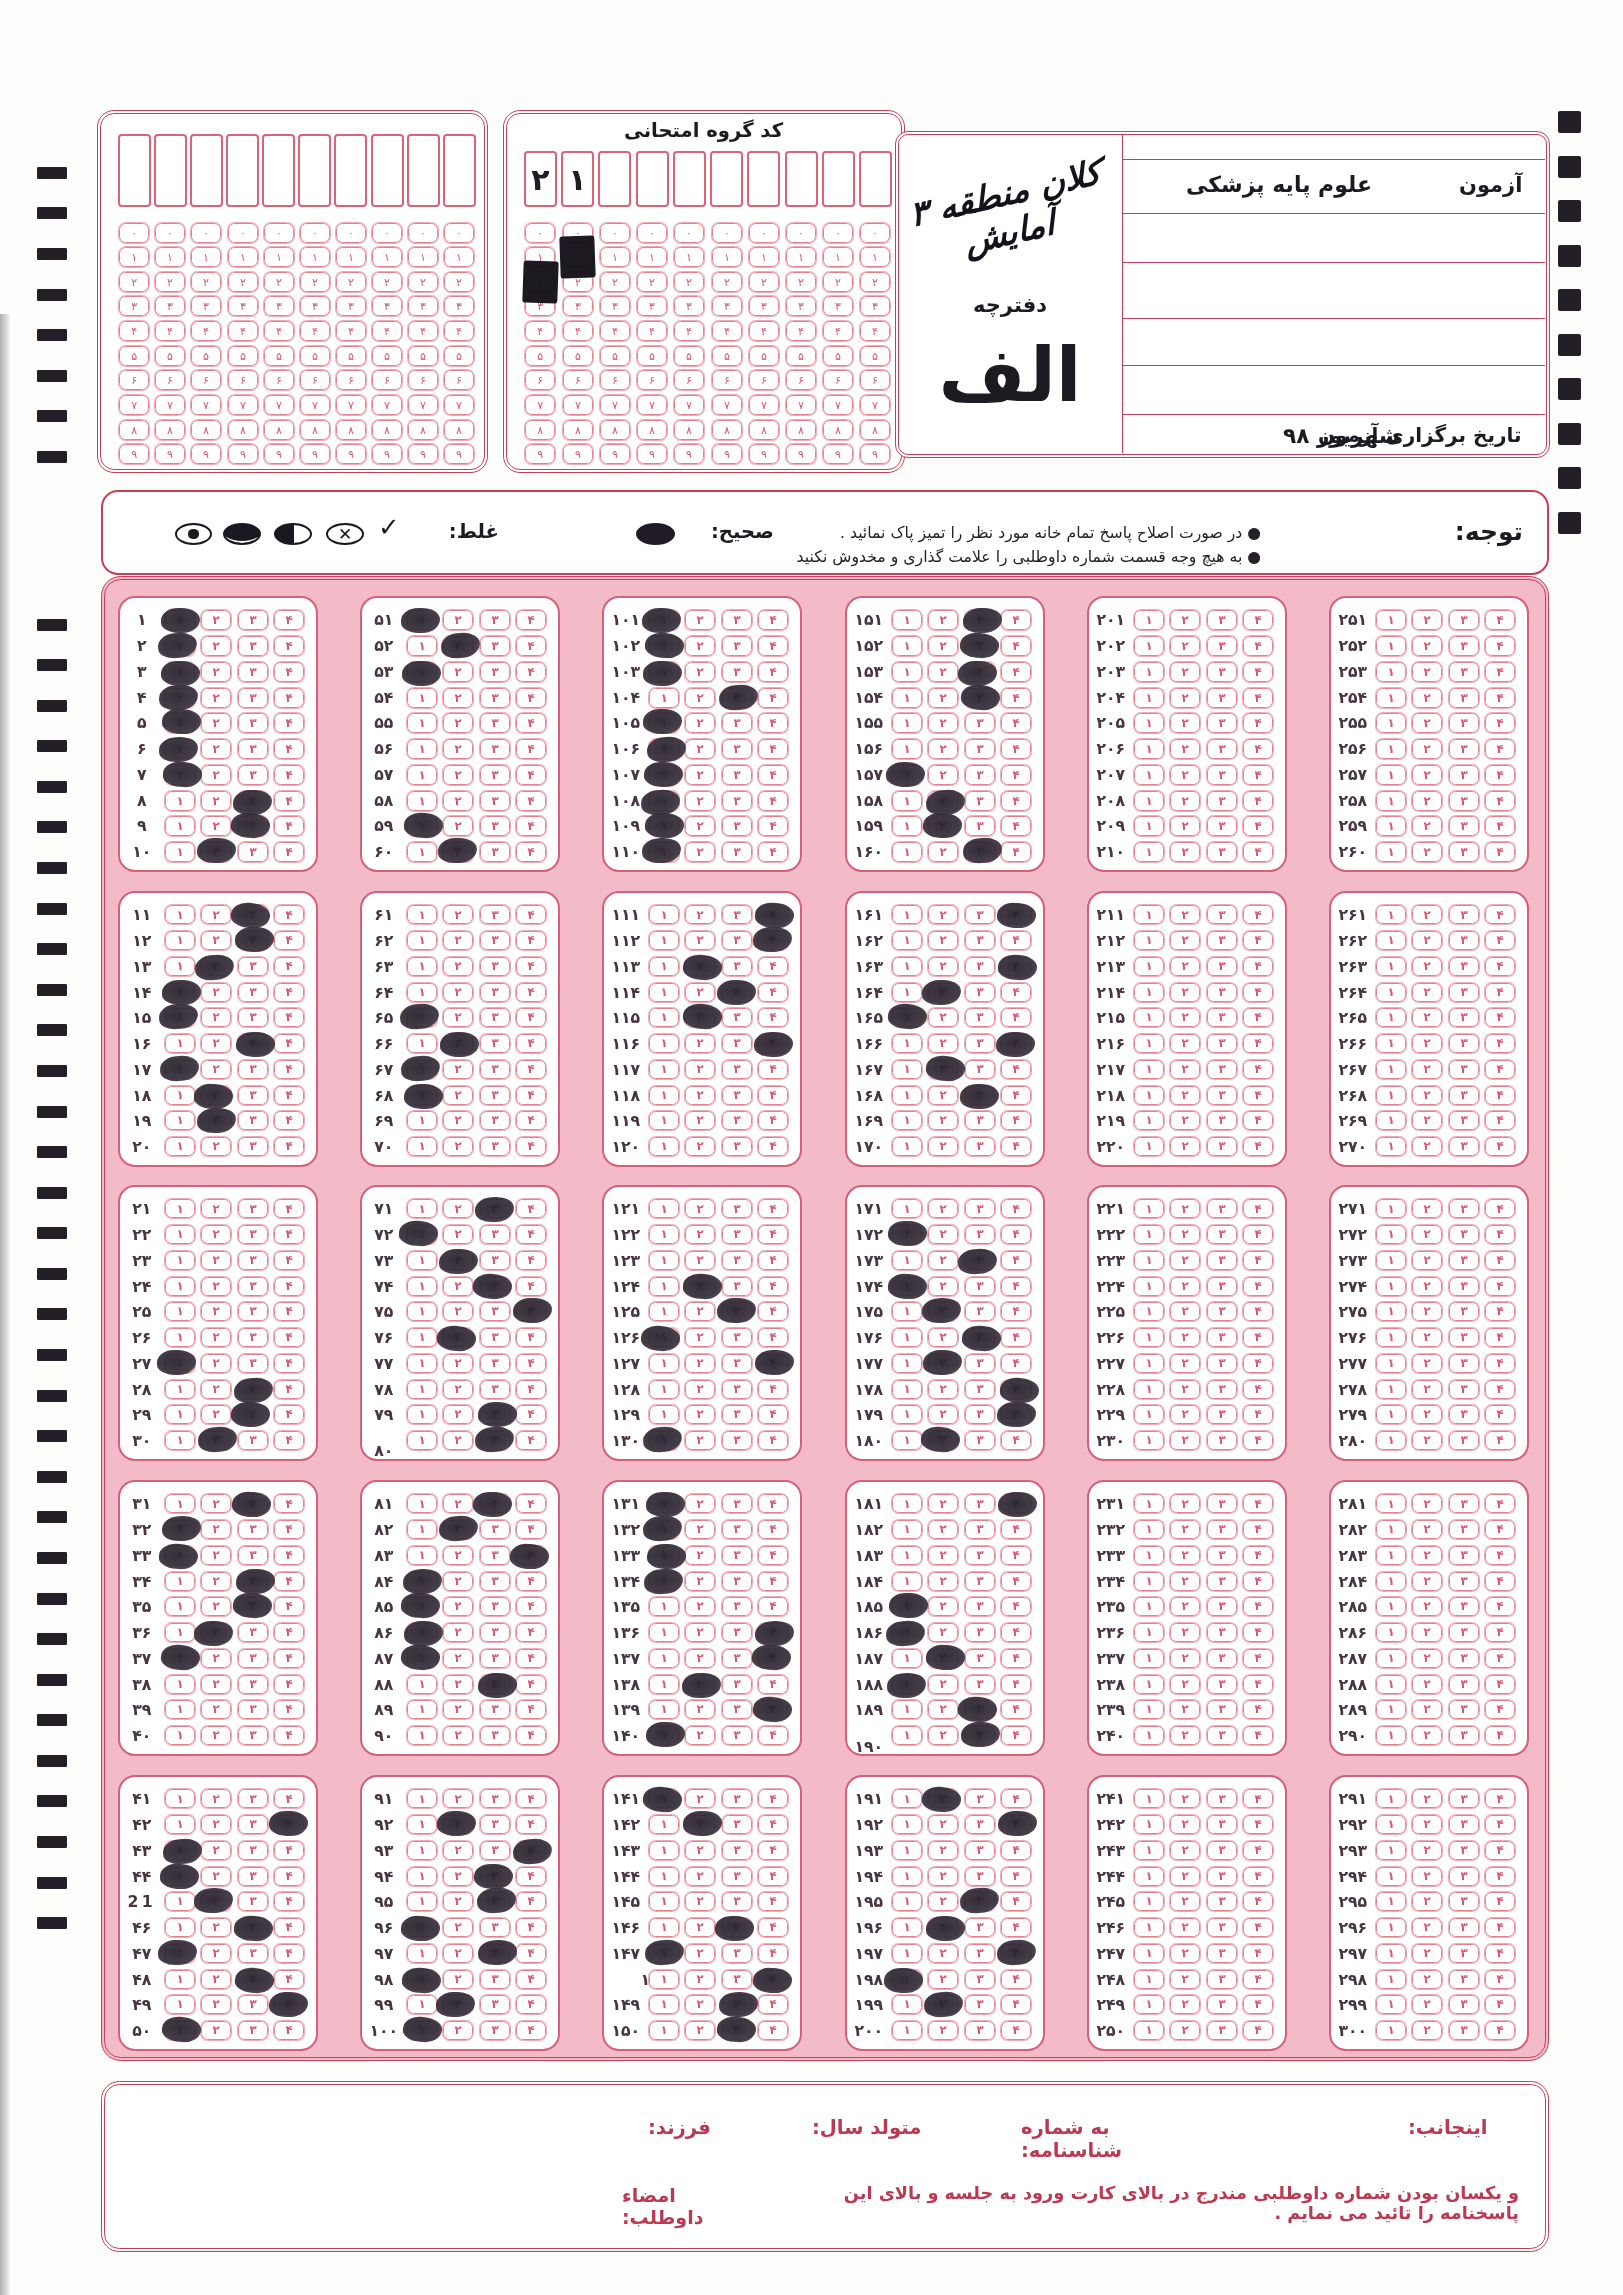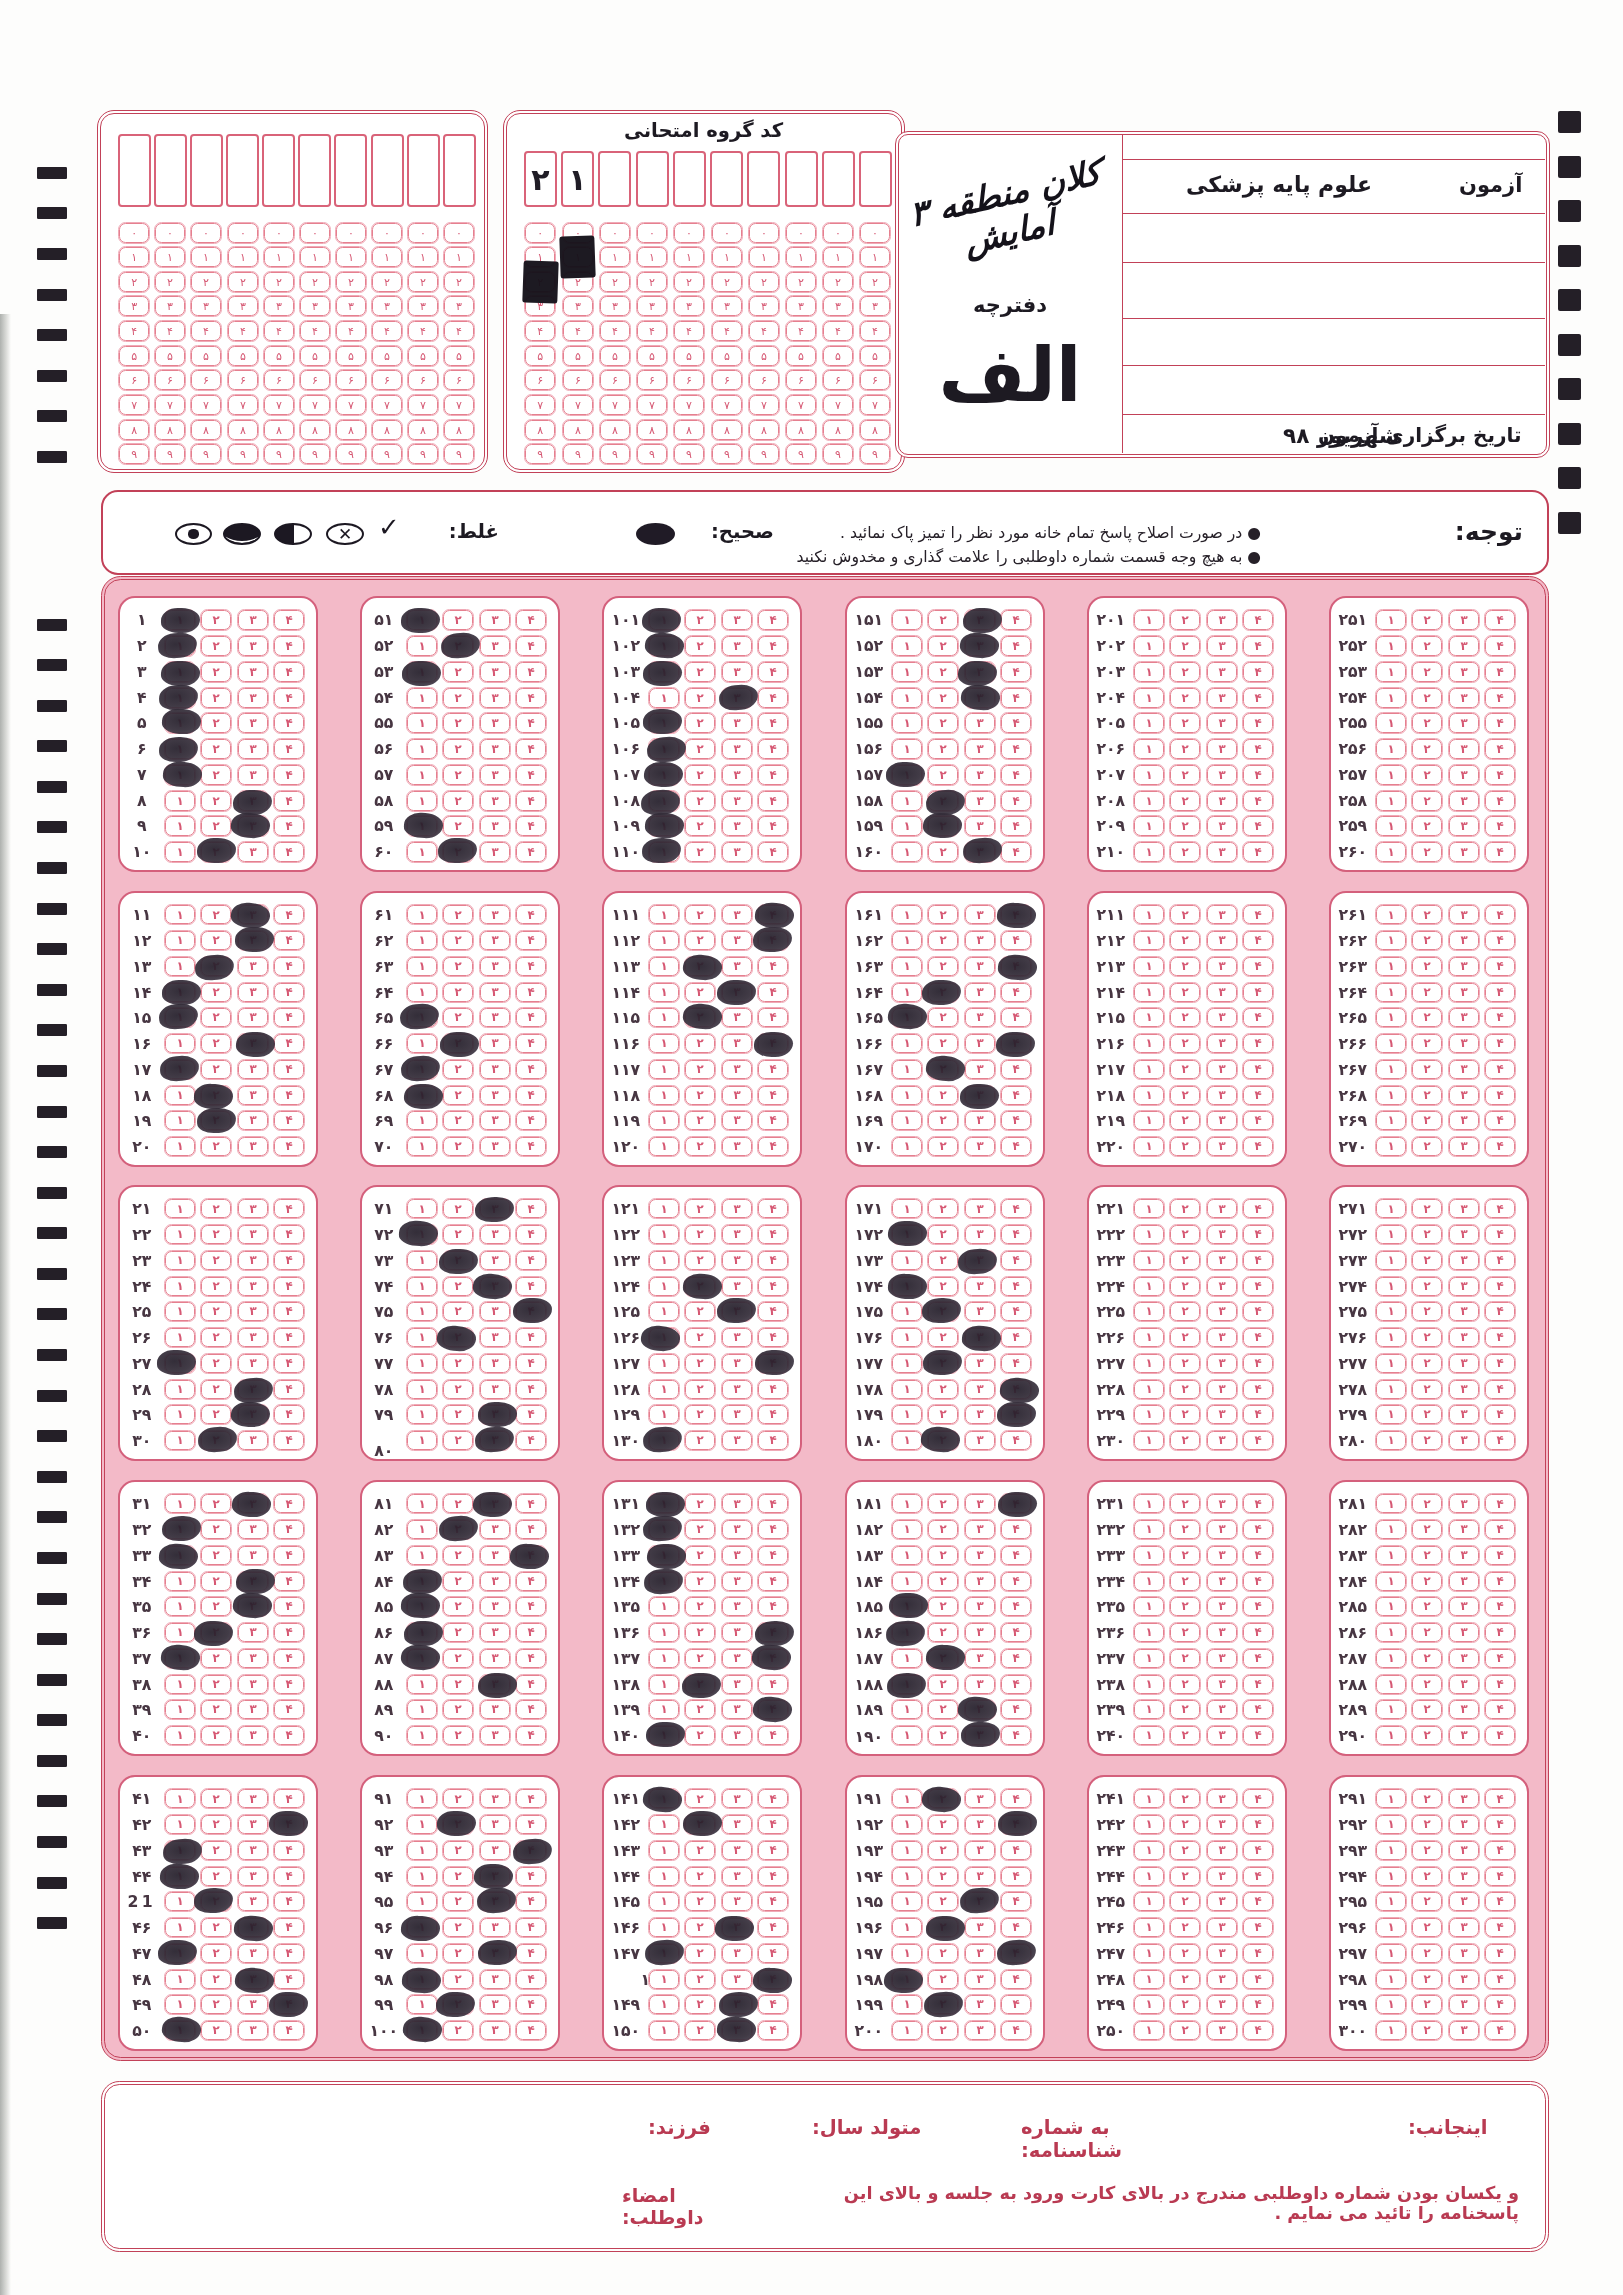--- a/index.html
+++ b/index.html
@@ -1818,21 +1818,21 @@
       </div>
       <div class="abs" style="left: 0px; top: 215px; width: 200px; height: 25px;">
         <div class="abs qn" style="left: 1.3px; top: 2.6px; width: 41px; direction: ltr;">۱۸۹</div>
         <div class="abs abub" style="left: 45px; top: 2.6px; width: 30px; height: 19.6px;">۱</div>
         <div class="abs abub" style="left: 81px; top: 2.6px; width: 30px; height: 19.6px;">۲</div>
         <div class="abs abub" style="left: 118px; top: 2.6px; width: 30px; height: 19.6px;">۳</div>
         <div class="abs abub" style="left: 154px; top: 2.6px; width: 30px; height: 19.6px;">۴</div>
         <div class="abs blob" style="left: 111px; top: 0px; width: 39px; height: 25px; transform: rotate(4deg);"></div>
       </div>
       <div class="abs" style="left: 0px; top: 241px; width: 200px; height: 25px;">
-        <div class="abs qn" style="left: 1.3px; top: 4px; width: 41px; direction: ltr;">۱۹۰</div>
+        <div class="abs qn" style="left: 1.3px; top: 14px; width: 41px; direction: ltr;">۱۹۰</div>
         <div class="abs abub" style="left: 45px; top: 2.6px; width: 30px; height: 19.6px;">۱</div>
         <div class="abs abub" style="left: 81px; top: 2.6px; width: 30px; height: 19.6px;">۲</div>
         <div class="abs abub" style="left: 118px; top: 2.6px; width: 30px; height: 19.6px;">۳</div>
         <div class="abs abub" style="left: 154px; top: 2.6px; width: 30px; height: 19.6px;">۴</div>
         <div class="abs blob" style="left: 114px; top: -1.3px; width: 39px; height: 25px; transform: rotate(-2deg);"></div>
       </div>
     </div>
     <div class="abs ablock" style="left: 740px; top: 1195px; width: 200px; height: 276px;">
       <div class="abs" style="left: 0px; top: 9.2px; width: 200px; height: 25px;">
         <div class="abs qn" style="left: 1.3px; top: 2.6px; width: 41px; direction: ltr;">۱۹۱</div>

